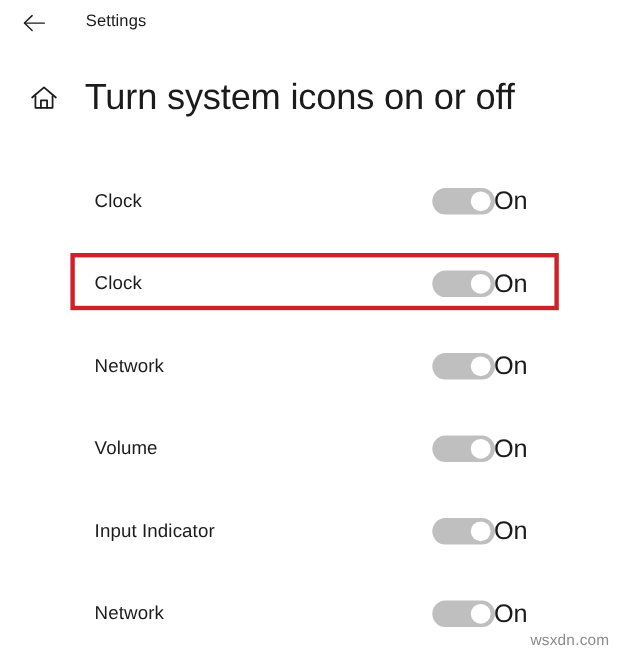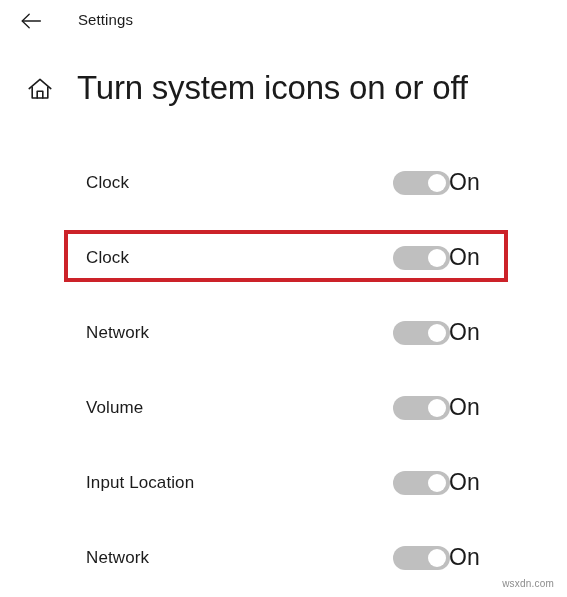--- a/index.html
+++ b/index.html
@@ -136,21 +136,21 @@
     border: 4px solid #cc2229;
     box-sizing: border-box;
     pointer-events: none;
   }
 
   
   .watermark {
     position: absolute;
     right: 13px;
     bottom: 8px;
-    font-size: 10px;
+    font-size: 14px;
     color: #8c8c8c;
     letter-spacing: 0.2px;
   }
 </style>
 </head>
 <body>
 
 <div class="titlebar">
   <div class="back-btn">
     <span>
@@ -202,21 +202,21 @@
 
   <div class="row">
     <div class="row-label">Volume</div>
     <div class="toggle" style="background: rgb(191, 191, 191);">
       <div class="knob" style="background: rgb(255, 255, 255);"></div>
     </div>
     <div class="toggle-state">On</div>
   </div>
 
   <div class="row">
-    <div class="row-label">Input Location</div>
+    <div class="row-label">Input Indicator</div>
     <div class="toggle" style="background: rgb(191, 191, 191);">
       <div class="knob" style="background: rgb(255, 255, 255);"></div>
     </div>
     <div class="toggle-state">On</div>
   </div>
 
   <div class="row">
     <div class="row-label">Network</div>
     <div class="toggle" style="background: rgb(191, 191, 191);">
       <div class="knob" style="background: rgb(255, 255, 255);"></div>

